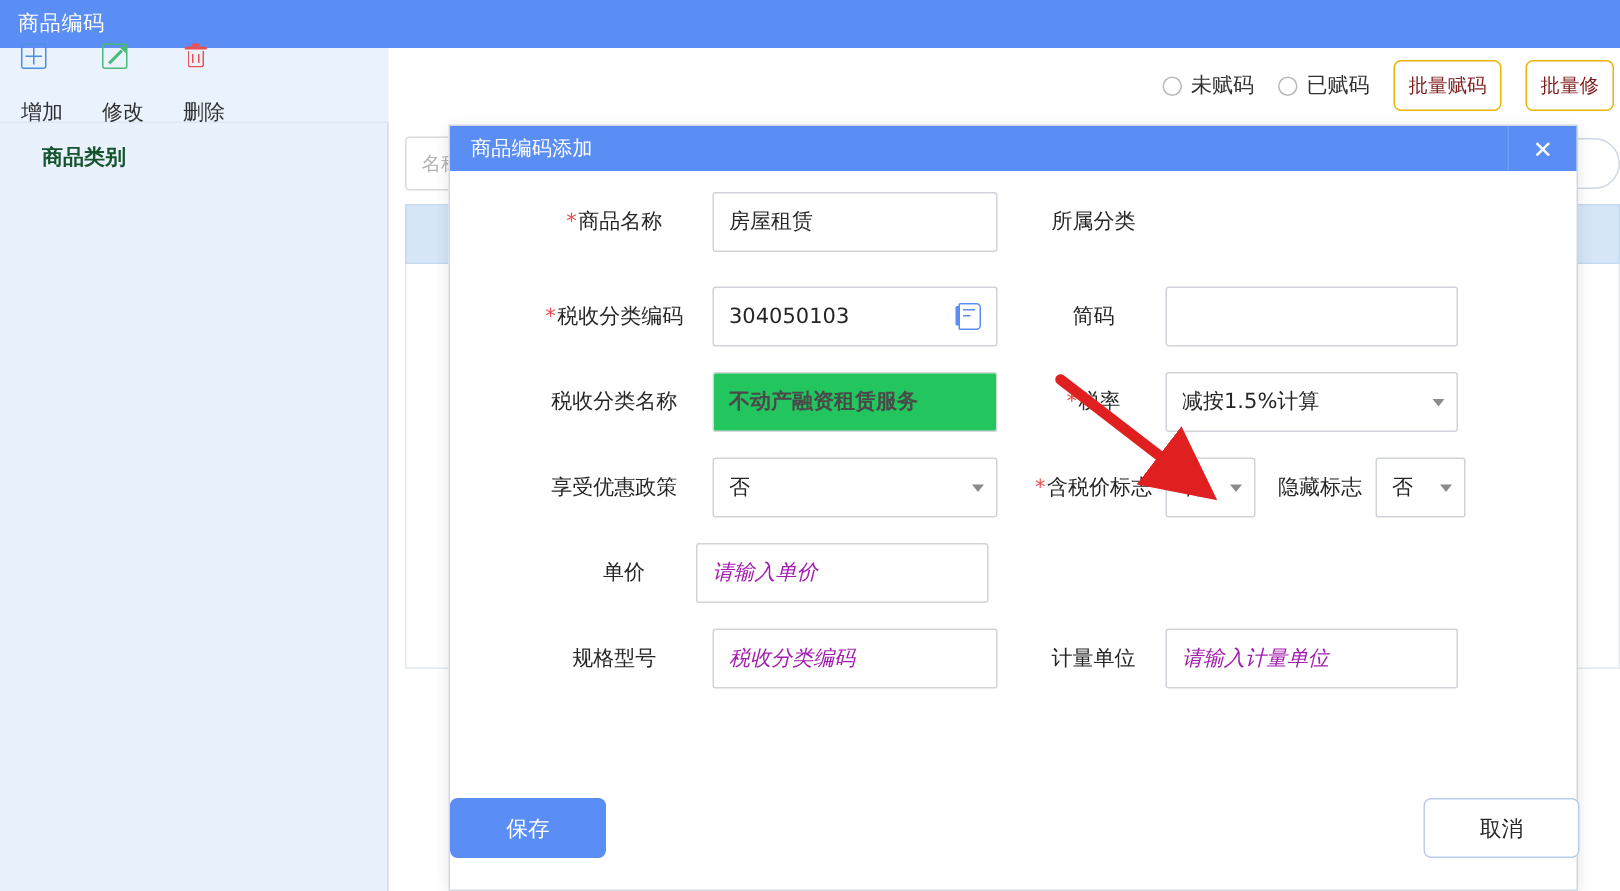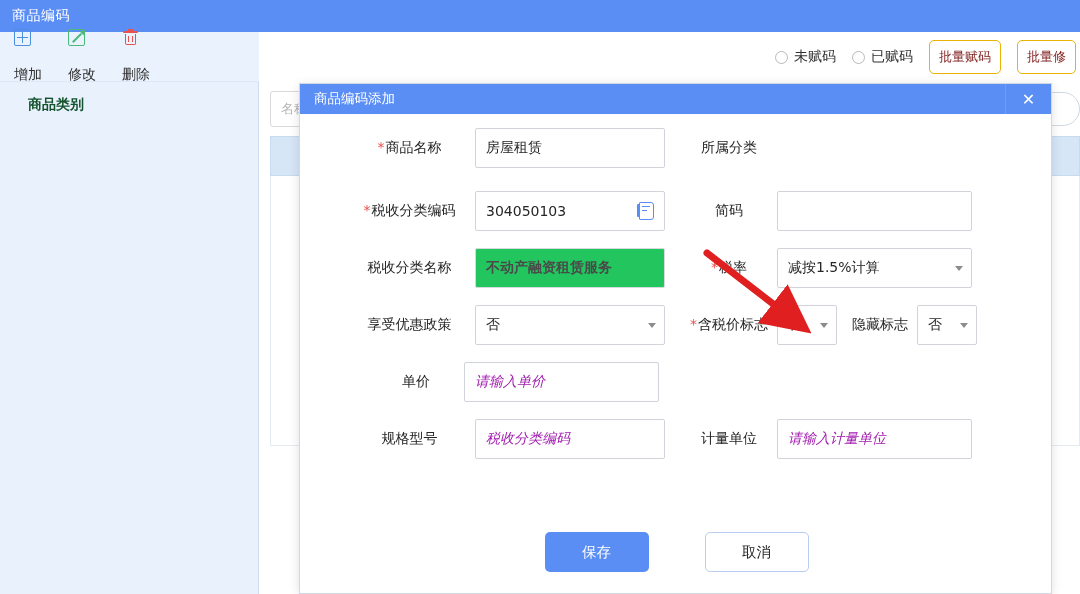--- a/index.html
+++ b/index.html
@@ -307,21 +307,21 @@
   .right-col { margin-left: 24px; }
   .lbl-right { width: 88px; }
   .lbl-right2 { width: 80px; }
 
   
   .footer {
     position: absolute;
     left: 0; bottom: 22px;
     width: 753px;
     display: flex;
-    justify-content: center;
+    justify-content: space-between;
     gap: 56px;
   }
   .btn-primary {
     width: 104px; height: 40px;
     background: #5b8ef5;
     color: #ffffff;
     border: none;
     border-radius: 5px;
     font-size: 14.5px;
     font-family: inherit;

